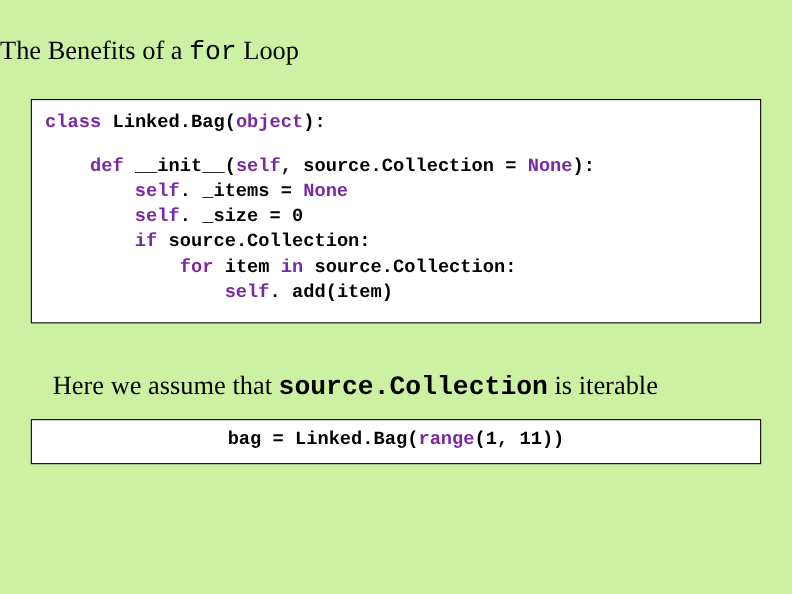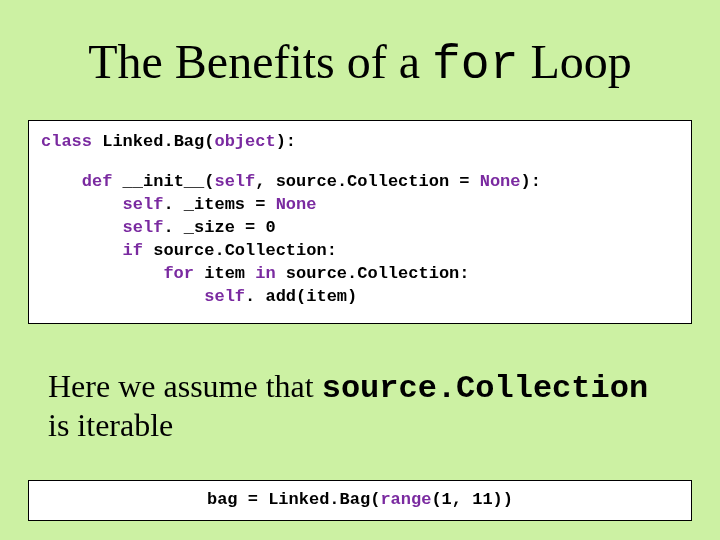--- a/index.html
+++ b/index.html
@@ -6,22 +6,22 @@
   body {
     width: 720px;
     height: 540px;
     background: #ccf1a3;
     font-family: "Times New Roman", Times, serif;
     color: #000;
     overflow: hidden;
     position: relative;
   }
   .title {
-    text-align: center;
-    font-size: 48px;
+    text-align: left;
+    font-size: 24px;
     margin-top: 34px;
     margin-bottom: 28px;
     font-weight: normal;
   }
   .title .mono { font-family: "Courier New", Courier, monospace; }
   .codebox {
     background: #fff;
     border: 1px solid #000;
     margin: 0 28px;
     padding: 10px 12px 14px 12px;
@@ -31,22 +31,22 @@
     line-height: 1.35;
     white-space: pre;
     color: #000;
   }
   .codebox2 {
     padding: 8px 12px;
     text-align: center;
   }
   .kw { color: #7a2aa0; }
   .caption {
-    font-size: 32px;
-    margin: 44px 48px 36px 48px;
+    font-size: 24px;
+    margin: 44px 48px 15px 48px;
     font-weight: normal;
   }
   .caption .mono { font-family: "Courier New", Courier, monospace; font-weight: bold; }
   .spacer-code { height: 17px; }
 </style>
 </head>
 <body>
 
 <h1 class="title"><span>The Benefits of a </span><span class="mono">for</span><span> Loop</span></h1>
 

